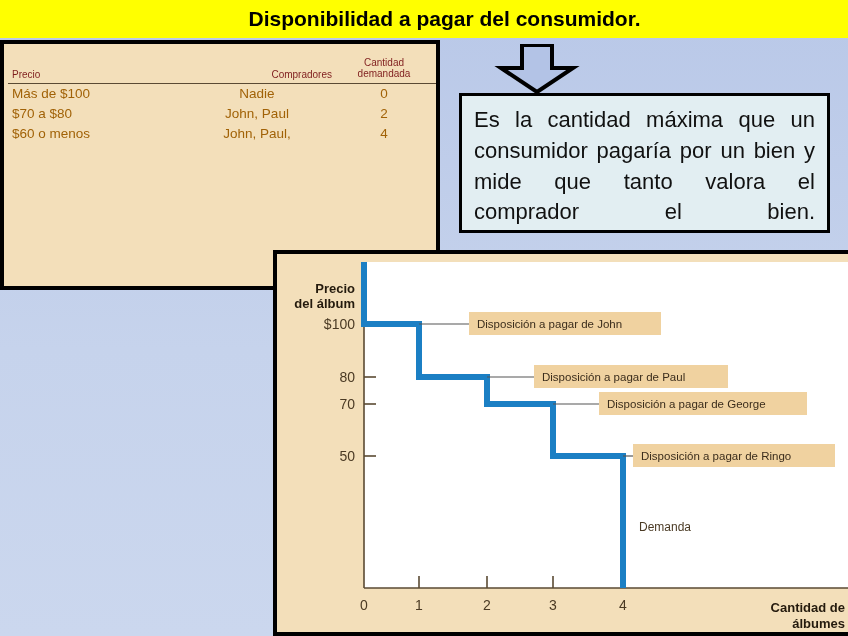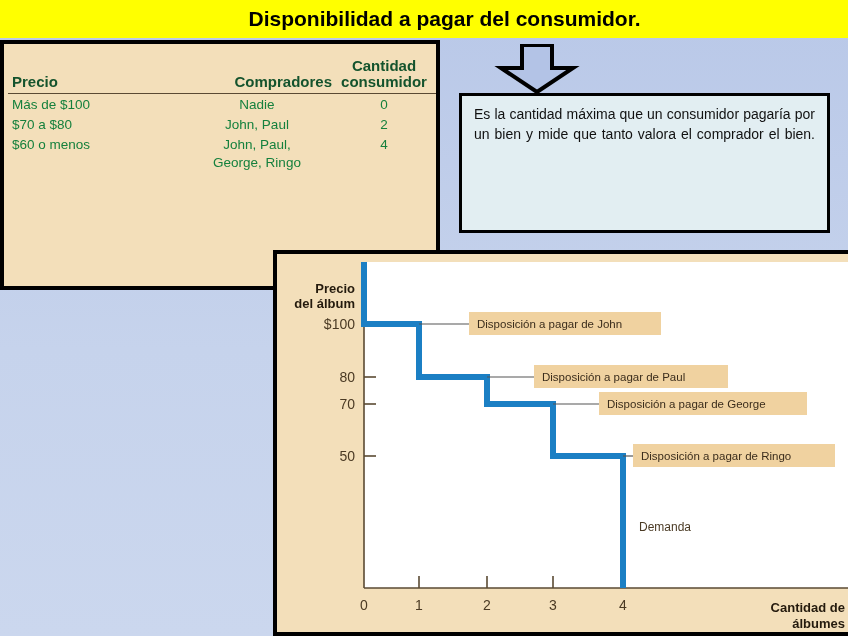--- a/index.html
+++ b/index.html
@@ -35,49 +35,49 @@
   #tableWrap{
     position:absolute;left:4px;top:14px;width:430px;
     font-family:"Liberation Sans",sans-serif;
     color:#3b2d1c;
   }
   table.data{
     border-collapse:collapse;width:428px;
     font-size:13.5px;color:#4a3a24;
   }
   table.data th{
-    font-weight:bold;color:#14532d;font-size:15px;
+    font-weight:normal;color:#7f1d1d;font-size:10px;
     padding:0 0 3px 0;vertical-align:bottom;
     border-bottom:1.6px solid #5a4a33;
   }
   table.data th.c1{text-align:left;width:170px;padding-left:4px;}
   table.data th.c2{text-align:right;width:150px;}
   table.data th.c3{text-align:center;width:104px;line-height:1.08;}
   table.data td{
-    padding:2.5px 0 2.5px 0;font-size:13.5px;color:#15803d;
+    padding:2.5px 0 2.5px 0;font-size:13.5px;color:#a16207;
   }
   table.data td.c1{text-align:left;padding-left:4px;}
   table.data td.c2{text-align:center;}
   table.data td.c3{text-align:center;}
   .cont-cell{padding-top:1px !important;}
   
   #arrowBox{
     position:absolute;left:493px;top:44px;width:88px;height:50px;
   }
   
   #textBox{
     position:absolute;left:459px;top:93px;width:371px;height:140px;
     background:#e2eef2;
     border:3px solid #000;
     box-sizing:border-box;
     padding:9px 12px 9px 12px;
   }
   #textBox p{
     margin:0;
-    font-size:14px;line-height:1.40;color:#111;
+    font-size:22px;line-height:1.40;color:#111;
     text-align:justify;text-justify:inter-word;
     font-family:"Liberation Sans",sans-serif;
   }
   #textBox p:after{content:"";display:inline-block;width:100%;}
   
   #chartPanel{
     position:absolute;left:273px;top:250px;width:575px;height:386px;
     background:#f3dfba;
     border:4px solid #000;border-right:none;
     box-sizing:border-box;
@@ -99,44 +99,39 @@
 
   <div id="tablePanel">
     <div id="tableWrap">
       <table class="data">
         <thead>
           <tr>
             <th class="c1">Precio</th>
             <th class="c2">Compradores</th>
             <th class="c3">
               <span>Cantidad</span><br>
-              <span>consumidor</span>
+              <span>demandada</span>
             </th>
           </tr>
         </thead>
         <tbody>
           <tr>
             <td class="c1">Más de $100</td>
             <td class="c2">Nadie</td>
             <td class="c3">0</td>
           </tr>
           <tr>
             <td class="c1">$70 a $80</td>
             <td class="c2">John, Paul</td>
             <td class="c3">2</td>
           </tr>
           <tr>
             <td class="c1">$60 o menos</td>
             <td class="c2">John, Paul,</td>
             <td class="c3">4</td>
-          </tr>
-          <tr>
-            <td class="c1 cont-cell"></td>
-            <td class="c2 cont-cell">George, Ringo</td>
-            <td class="c3 cont-cell"></td>
           </tr>
         </tbody>
       </table>
     </div>
   </div>
 
   <div id="arrowBox">
     <svg width="88" height="50" viewBox="0 0 88 50">
       <polygon points="29,1 59,1 59,24 80,24 44,48 8,24 29,24" fill="#b3c3e6" stroke="#000" stroke-width="4" stroke-linejoin="miter"></polygon>
     </svg>

